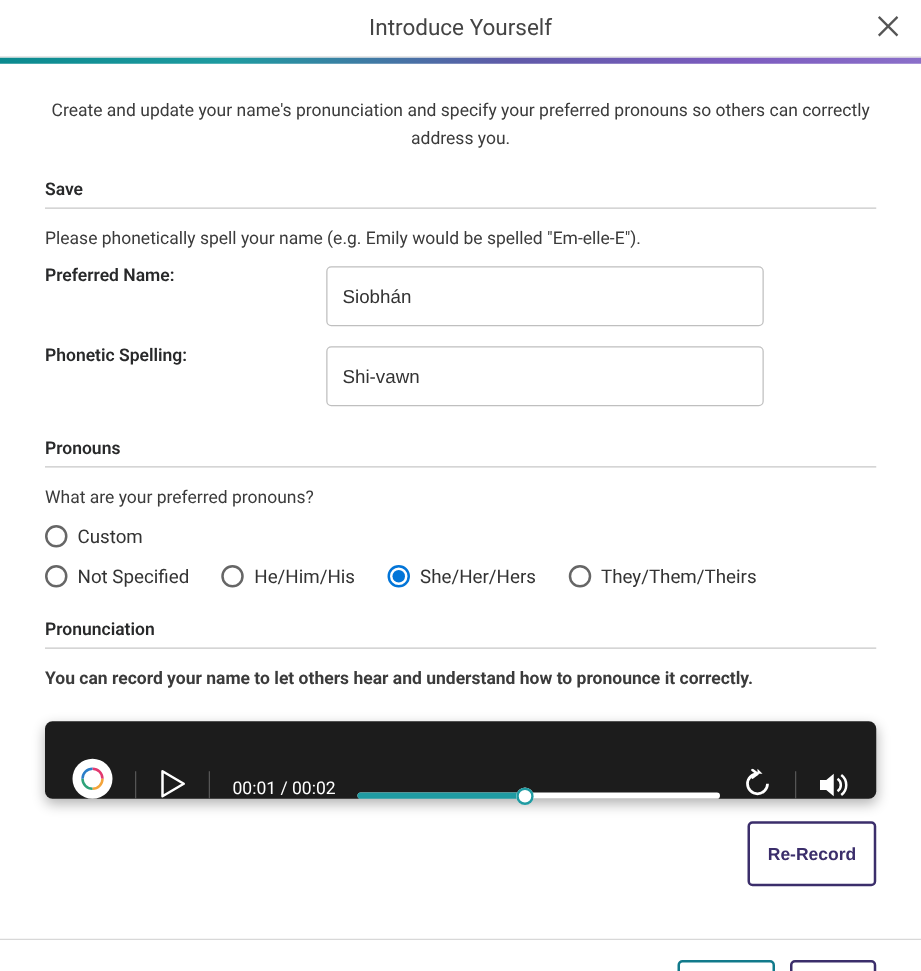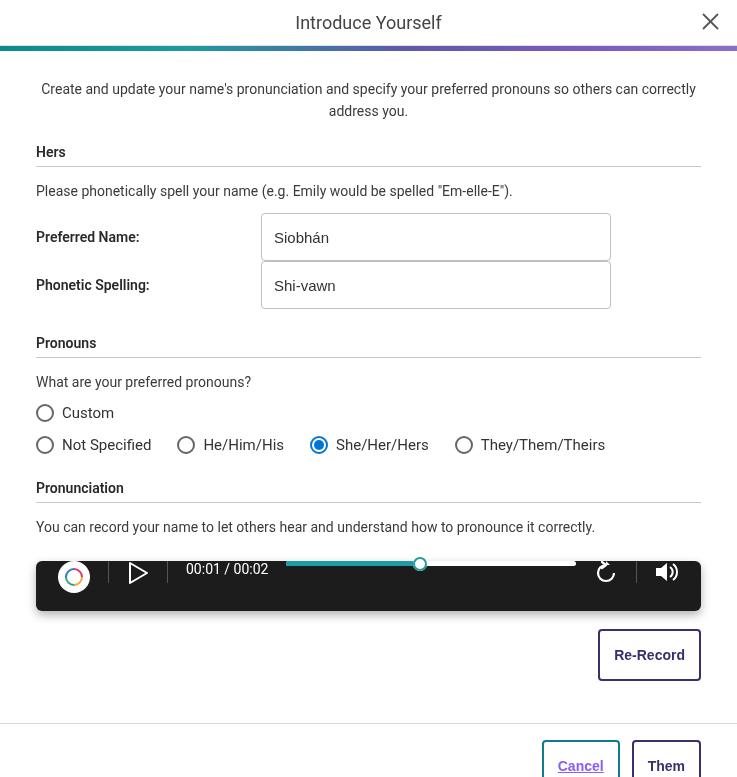--- a/index.html
+++ b/index.html
@@ -51,22 +51,22 @@
       border-bottom: 1px solid #c7c7c7;
       padding-bottom: 6px;
       margin-bottom: 16px;
     }
     .helper {
       color: #3b3b3b;
       margin-bottom: 14px;
     }
     .form-row {
       display: flex;
-      align-items: center;
-      margin-bottom: 0;
+      align-items: flex-start;
+      margin-bottom: 16px;
     }
     .form-label {
       font-weight: 600;
       width: 225px;
       flex-shrink: 0;
     }
     .form-input {
       flex: 0 0 350px;
       height: 48px;
       border: 1px solid #bfbfbf;
@@ -109,27 +109,28 @@
       width: 10px;
       height: 10px;
       background: #0275d8;
       border-radius: 50%;
     }
     .radio-row2 { margin-top: 4px; }
     .pronun-text {
       margin-top: 2px;
       margin-bottom: 26px;
       color: #3b3b3b;
+      font-weight: bold;
     }
     .audio-bar {
       background: #1c1c1c;
       border-radius: 6px;
-      height: 50px;
-      display: flex;
-      align-items: flex-start;
+      height: 62px;
+      display: flex;
+      align-items: flex-end;
       padding: 0 22px;
       gap: 18px;
       box-shadow: 0 4px 10px rgba(0,0,0,0.3);
     }
     .brand-dot {
       width: 32px;
       height: 32px;
       border-radius: 50%;
       background: #fff;
       display: flex;
@@ -236,21 +237,21 @@
       <line x1="1" y1="1" x2="16" y2="16"></line>
         <line x1="16" y1="1" x2="1" y2="16"></line>
     </svg>
   </span>
 </div>
 <div class="gradient-bar"></div>
 
 <div class="content">
   <p class="intro-text">Create and update your name's pronunciation and specify your preferred pronouns so others can correctly address you.</p>
 
-  <div class="section-head">Hers</div>
+  <div class="section-head">Save</div>
   <p class="helper">Please phonetically spell your name (e.g. Emily would be spelled "Em-elle-E").</p>
 
   <div class="form-row">
     <span class="form-label">Preferred Name:</span>
     <input class="form-input" value="Siobhán" style="">
   </div>
   <div class="form-row">
     <span class="form-label">Phonetic Spelling:</span>
     <input class="form-input" value="Shi-vawn" style="">
   </div>

